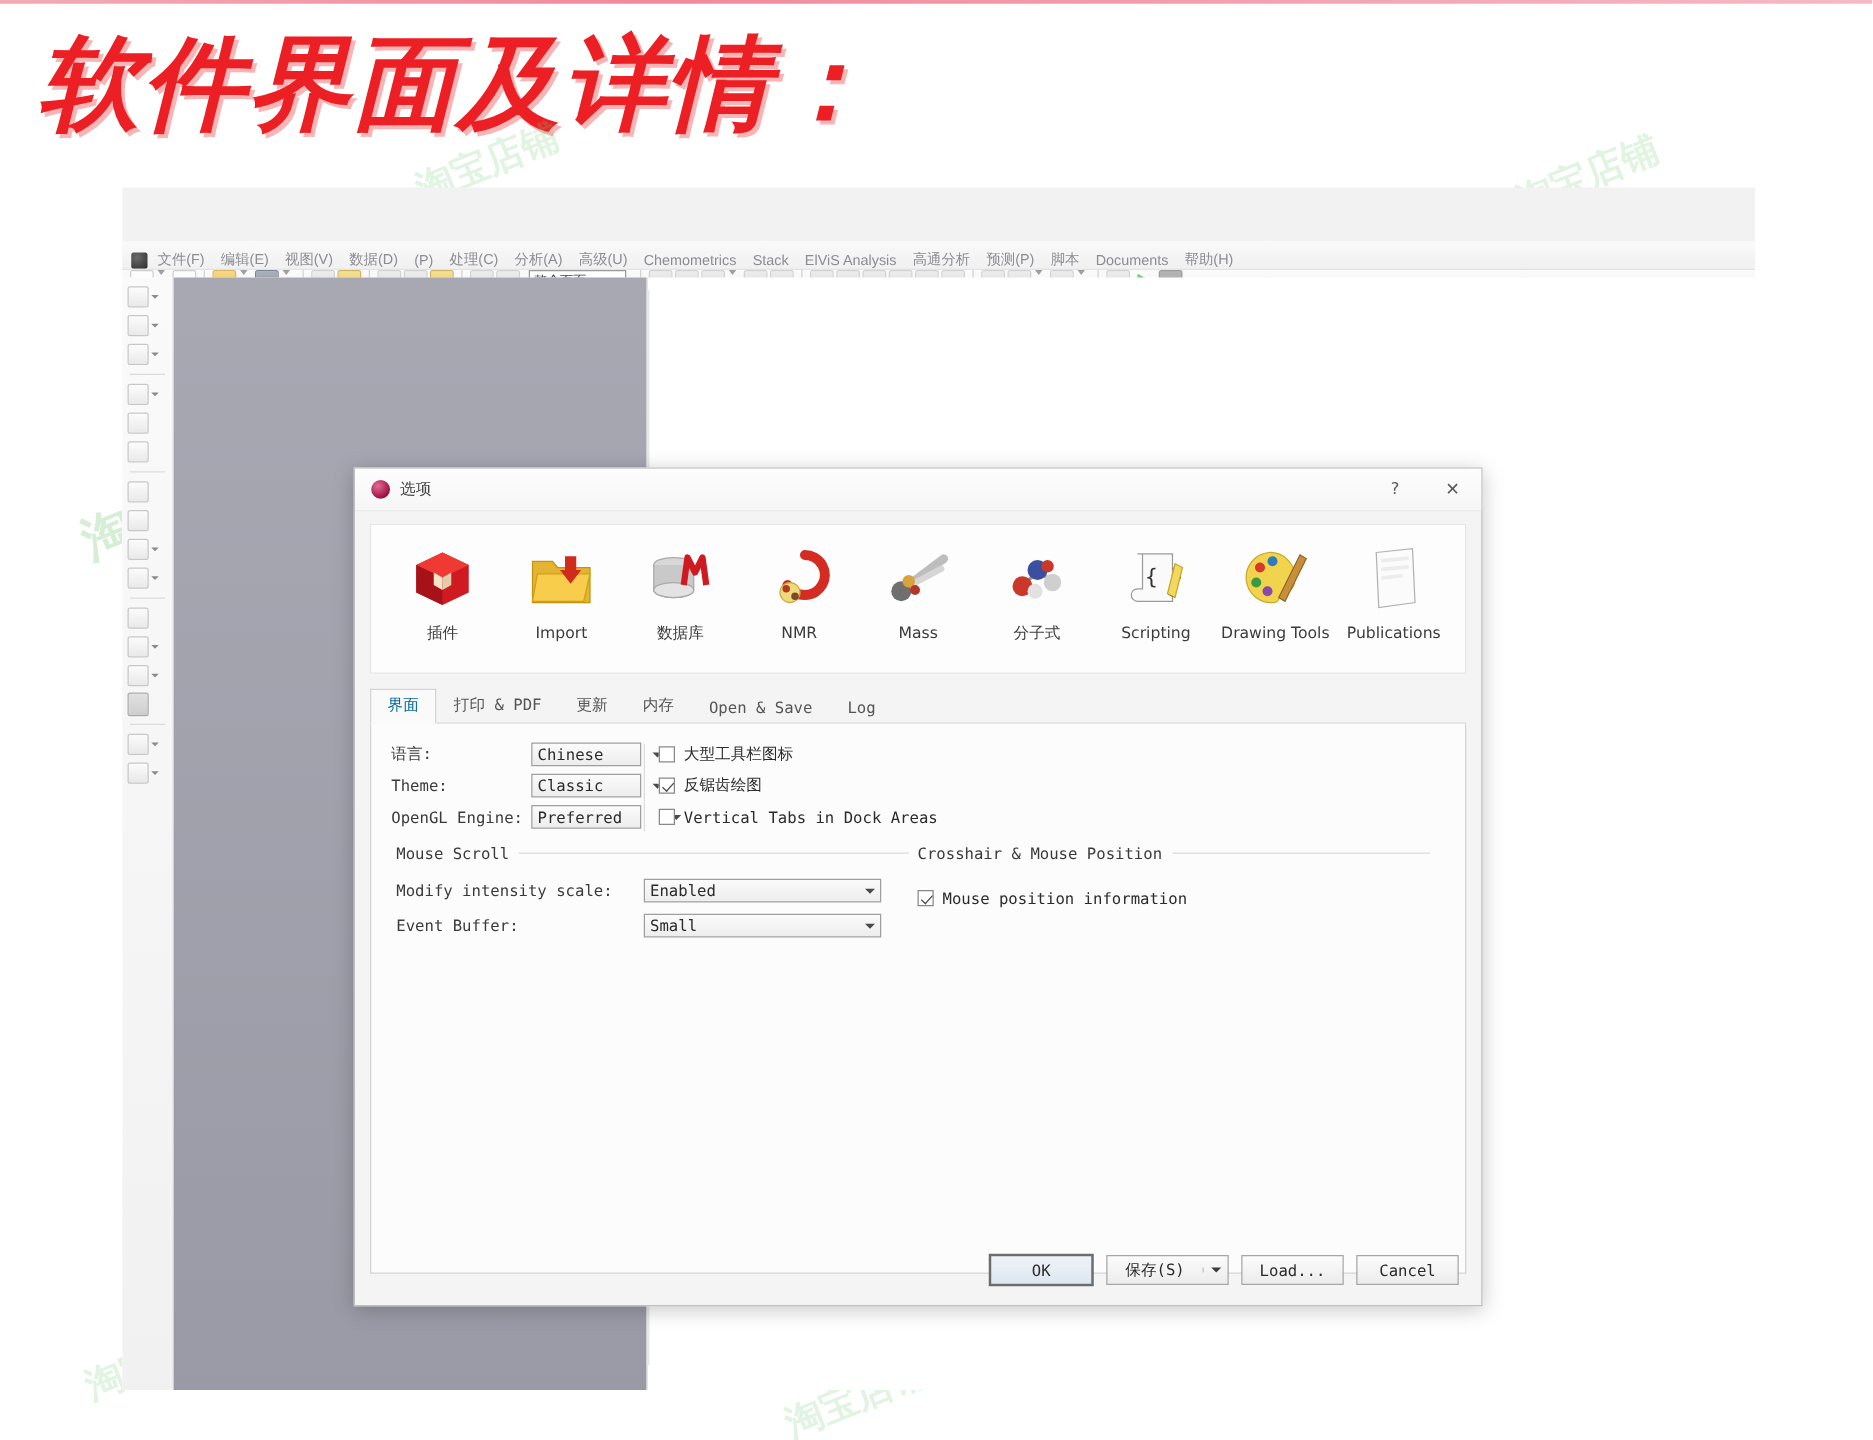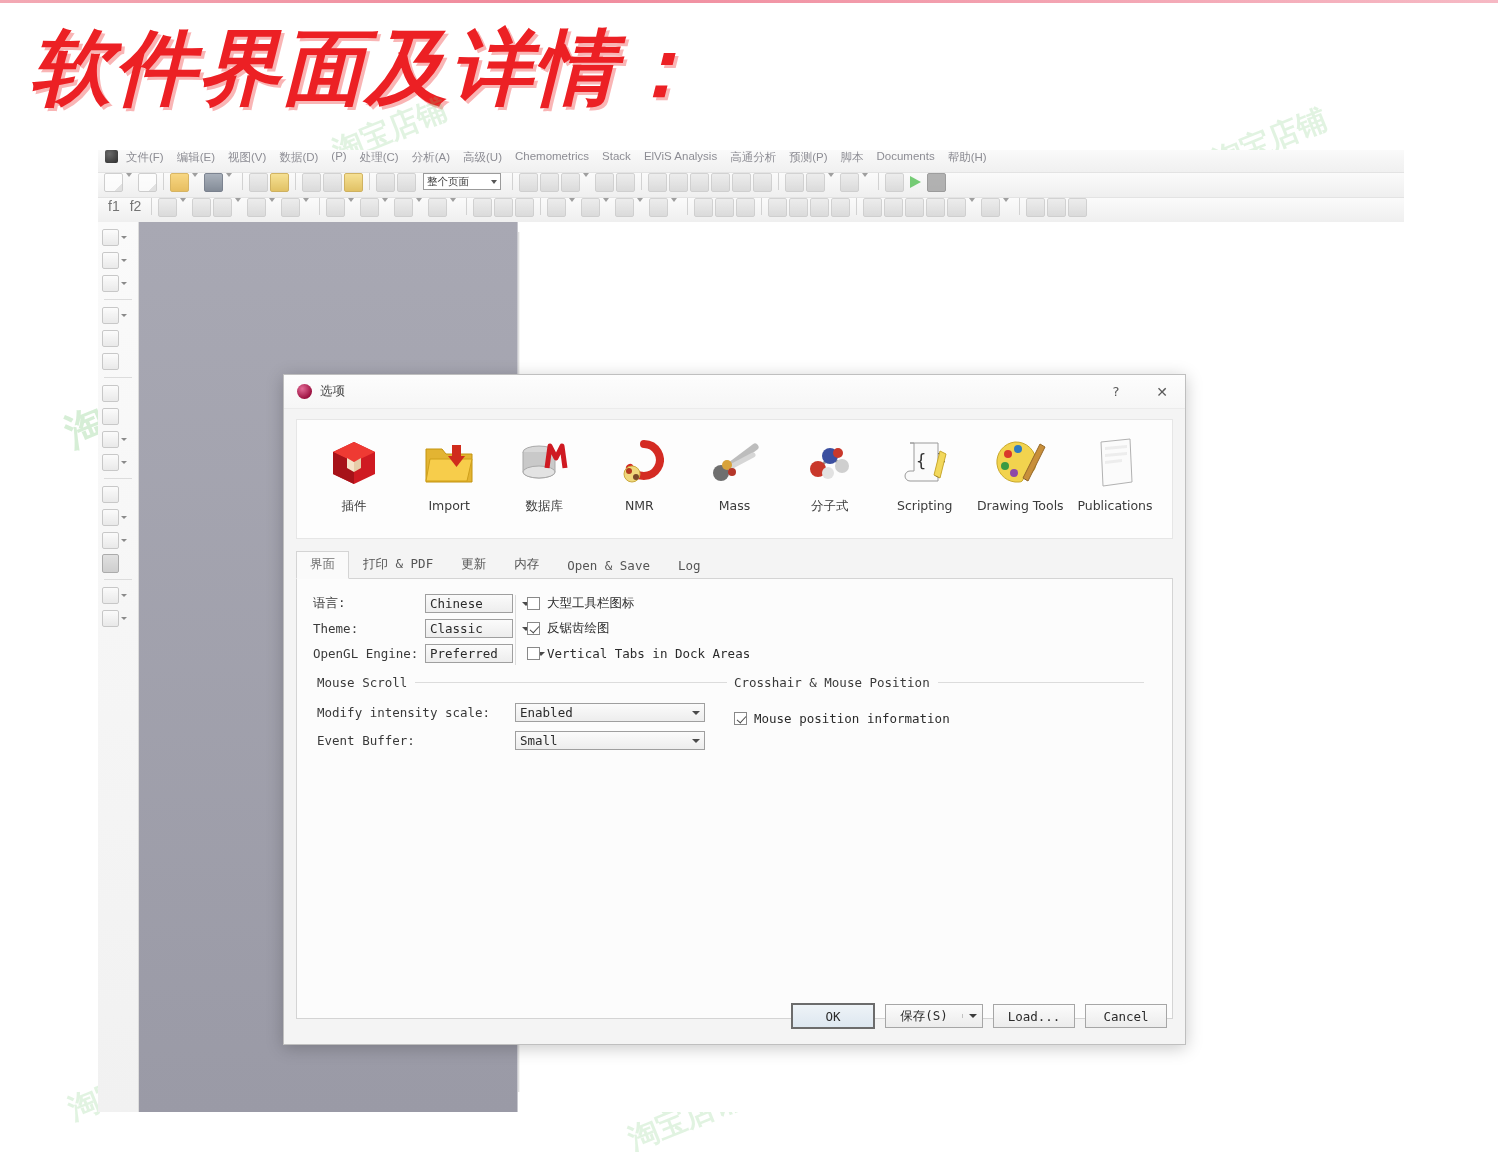--- a/index.html
+++ b/index.html
@@ -42,22 +42,23 @@
   .wm.sm{font-size:30px;color:rgba(120,200,120,0.22);}
 
   
   .app{
     position:absolute; left:98px; top:150px;
     width:1306px; height:962px;
     background:#f2f2f2;
   }
   .menubar{
     height:22px; background:linear-gradient(#fafafa,#f0f0f0);
-    display:flex; align-items:flex-start; padding-left:4px;
+    display:flex; align-items:flex-end; padding-left:4px;
     filter:blur(.45px);
+    margin-top:43px;
   }
   .menubar .appicon{
     width:13px;height:13px;margin:0 8px 0 3px;border-radius:2px;
     background:radial-gradient(circle at 35% 30%,#6a6a6a,#2d2d2d);
   }
   .menubar .mi{
     font-size:11.5px; color:#6f6f78; margin-right:13px; white-space:nowrap;
     opacity:.78;
   }
 
@@ -170,21 +171,21 @@
   
   .tabs{
     margin:14px 12px 0 12px; display:flex; align-items:flex-end;
     border-bottom:1px solid #d4d4d4; height:26px;
   }
   .tab{
     font-size:12.5px; color:#555; padding:4px 13px 5px 13px;
     border:1px solid transparent; border-bottom:none; white-space:nowrap;
   }
   .tab.active{
-    background:#fafafa; border-color:#d4d4d4; color:#737373;
+    background:#fafafa; border-color:#d4d4d4; color:#0369a1;
     margin-bottom:-1px; border-bottom:1px solid #fafafa;
   }
 
   .tab-body{
     margin:0 12px; height:440px; background:#fcfcfc;
     border:1px solid #d4d4d4; border-top:none; padding:18px 16px;
     position:relative;
   }
 
   .row{display:flex;align-items:center;height:25px;}

